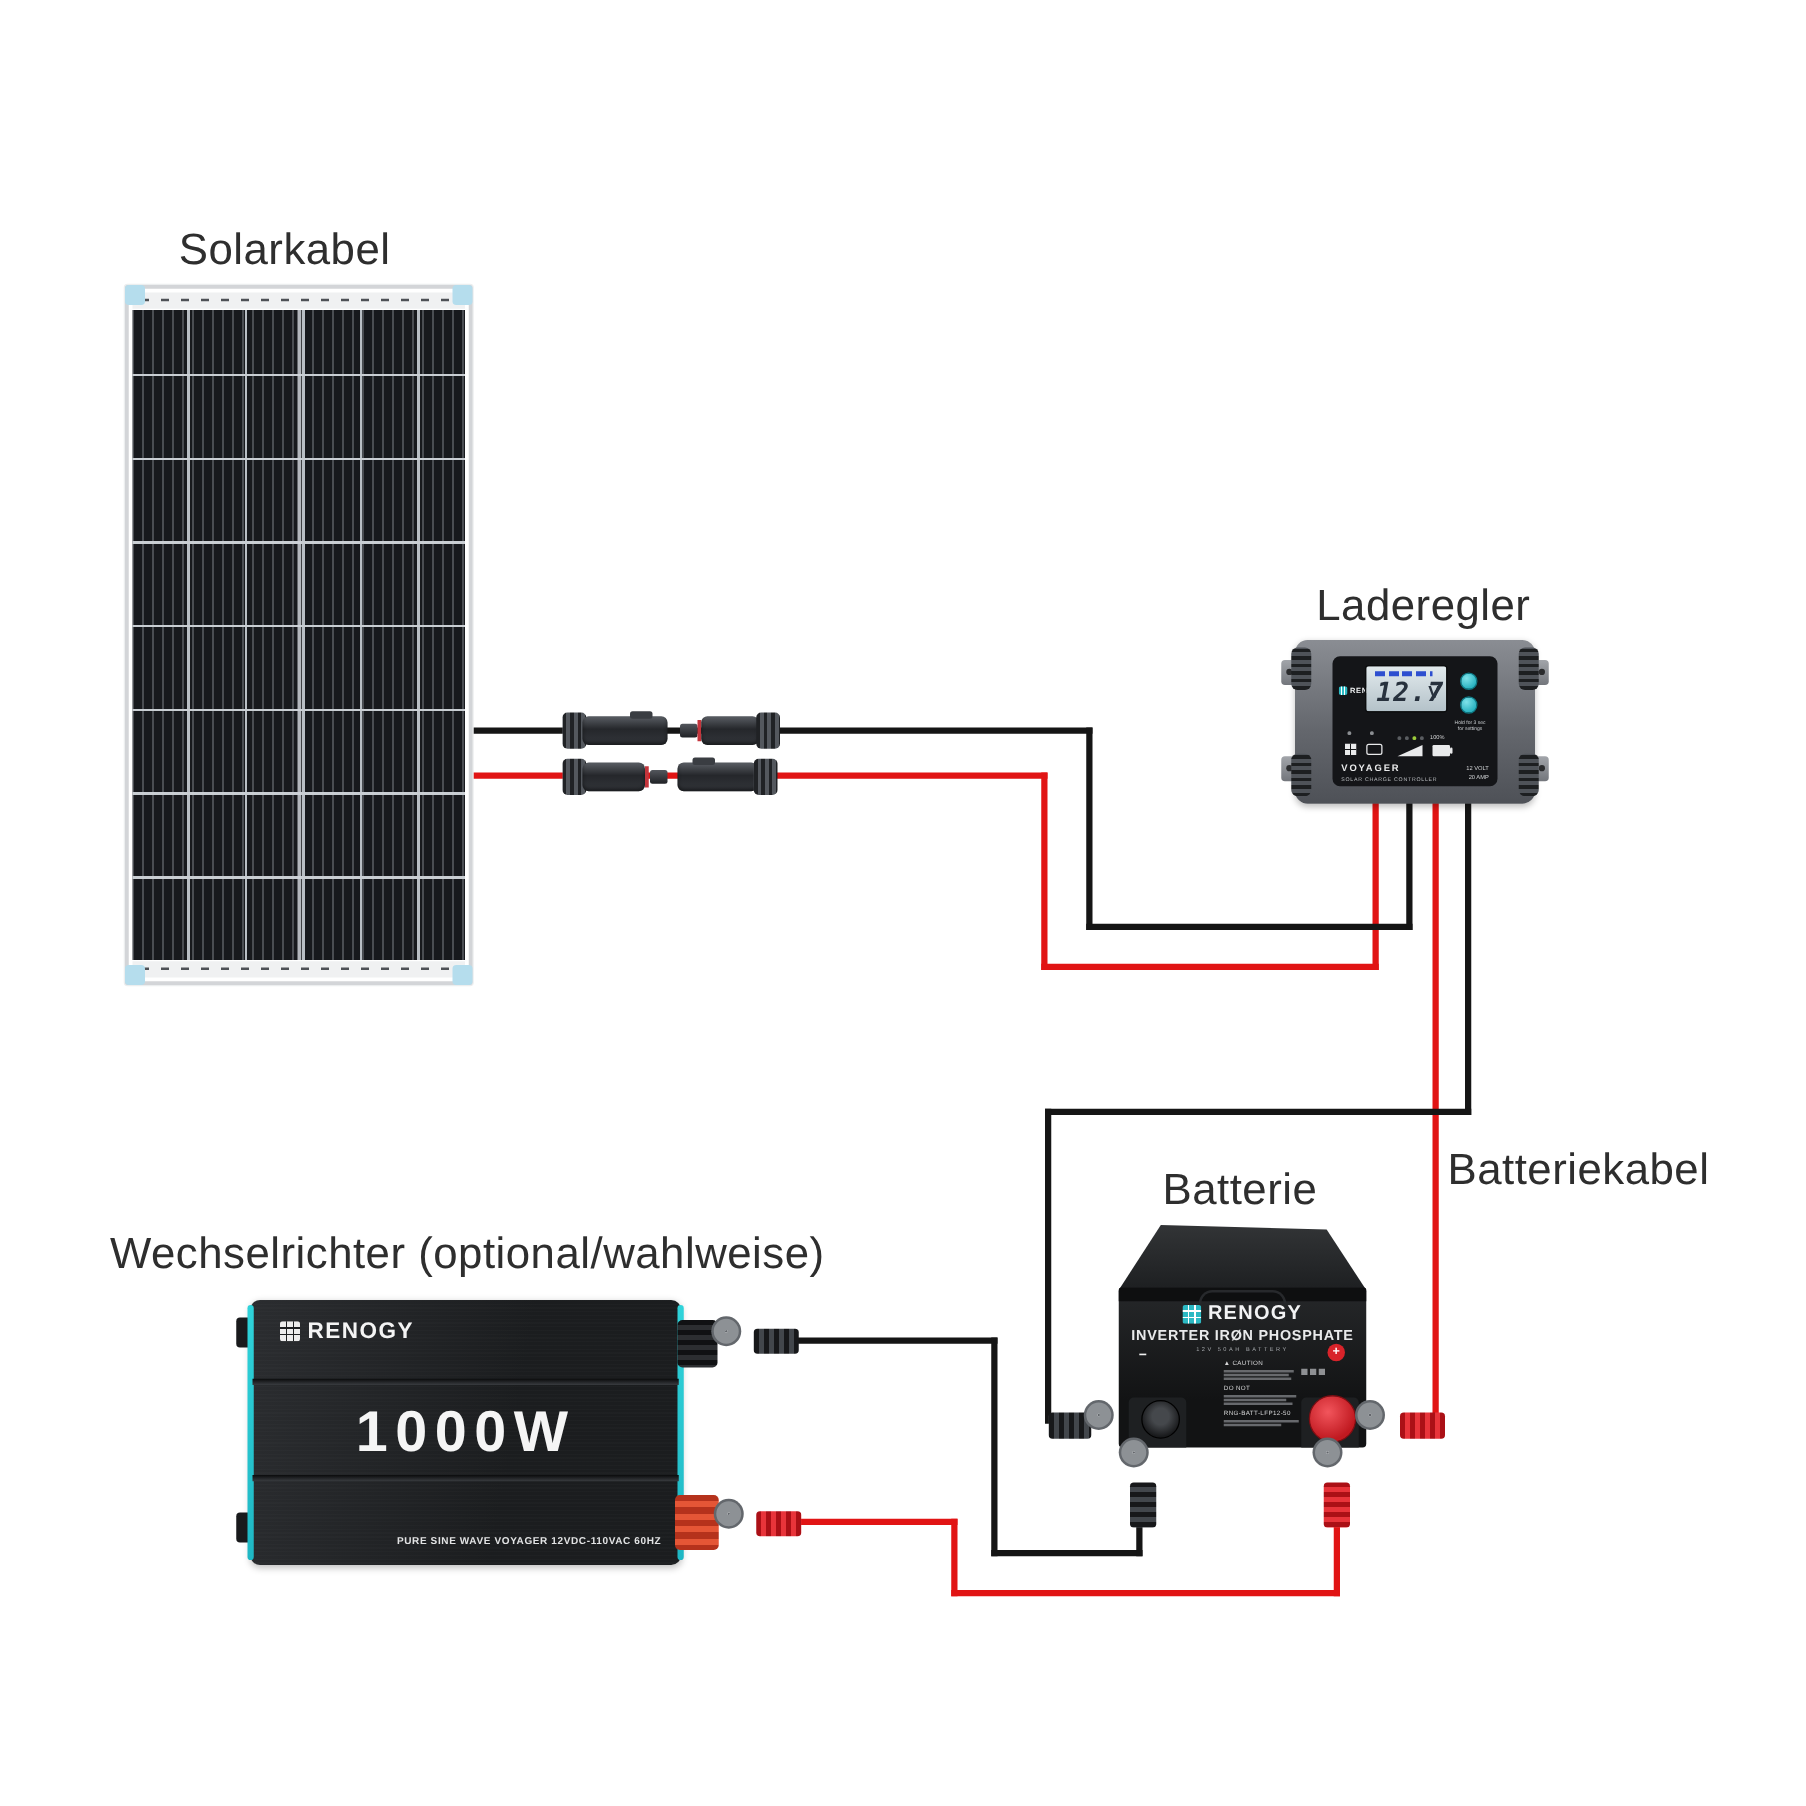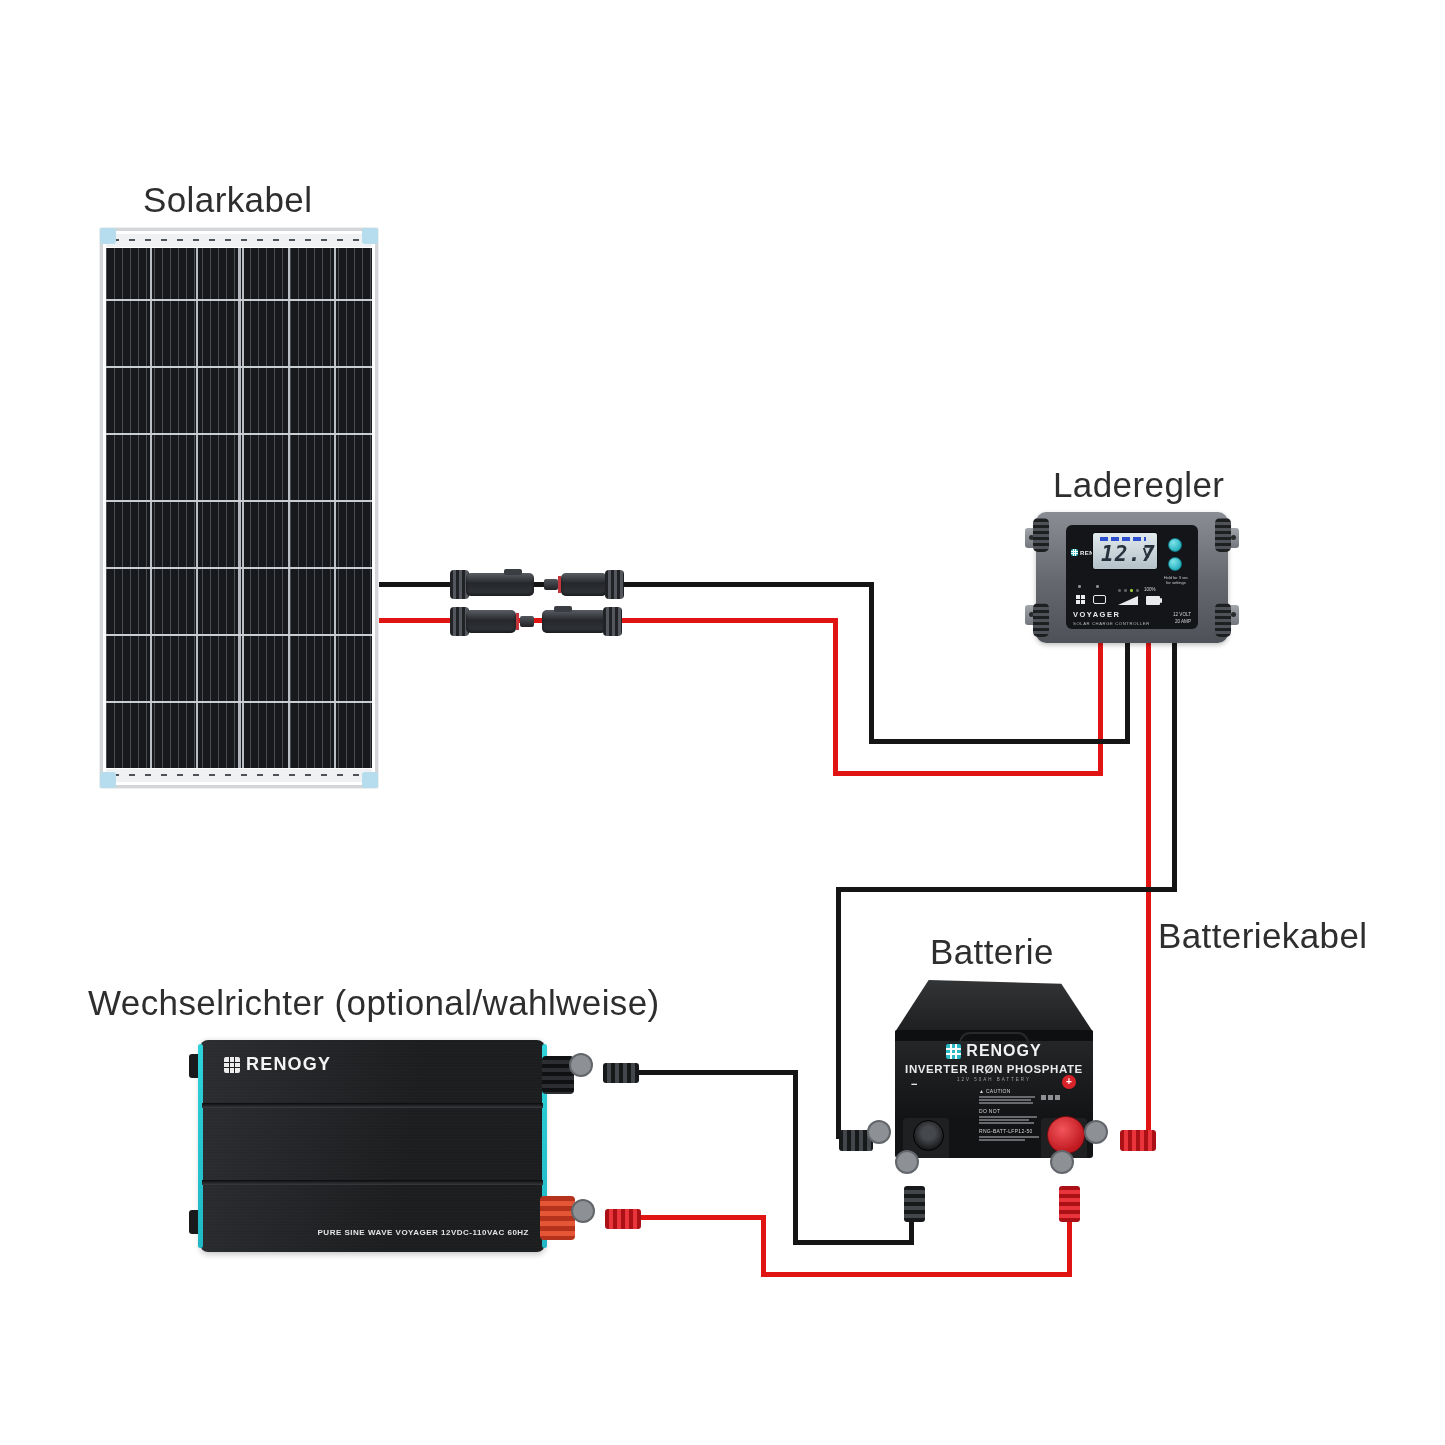--- a/index.html
+++ b/index.html
@@ -270,20 +270,21 @@
     <div class="inv-tab" style="top:14px"></div>
     <div class="inv-tab" style="bottom:18px"></div>
     <div class="inv-edge" style="left:-2px"></div>
     <div class="inv-edge" style="right:-2px"></div>
     <div class="inv-groove" style="top:63px"></div>
     <div class="inv-groove" style="top:140px"></div>
     <div class="inv-logo">
       <span class="rgicon lite" style="width:16px;height:16px"></span>
       <span class="inv-brand">RENOGY</span>
     </div>
+    <div class="inv-power">1000W</div>
     <div class="inv-spec">PURE SINE WAVE VOYAGER 12VDC-110VAC 60HZ</div>
   </div>
   <div class="iconn" style="left:542px;top:1056px;width:32px;height:38px"></div>
   <div class="iconn redc" style="left:540px;top:1196px;width:35px;height:44px"></div>
 
   <div class="barrel h black" style="left:839px;top:1130px;width:34px;height:21px"></div>
   <div class="ring" style="left:869px;top:1122px"></div>
   <div class="barrel h red" style="left:1120px;top:1130px;width:36px;height:21px"></div>
   <div class="ring" style="left:1086px;top:1122px"></div>
   <div class="barrel v black" style="left:904px;top:1186px;width:21px;height:36px"></div>

